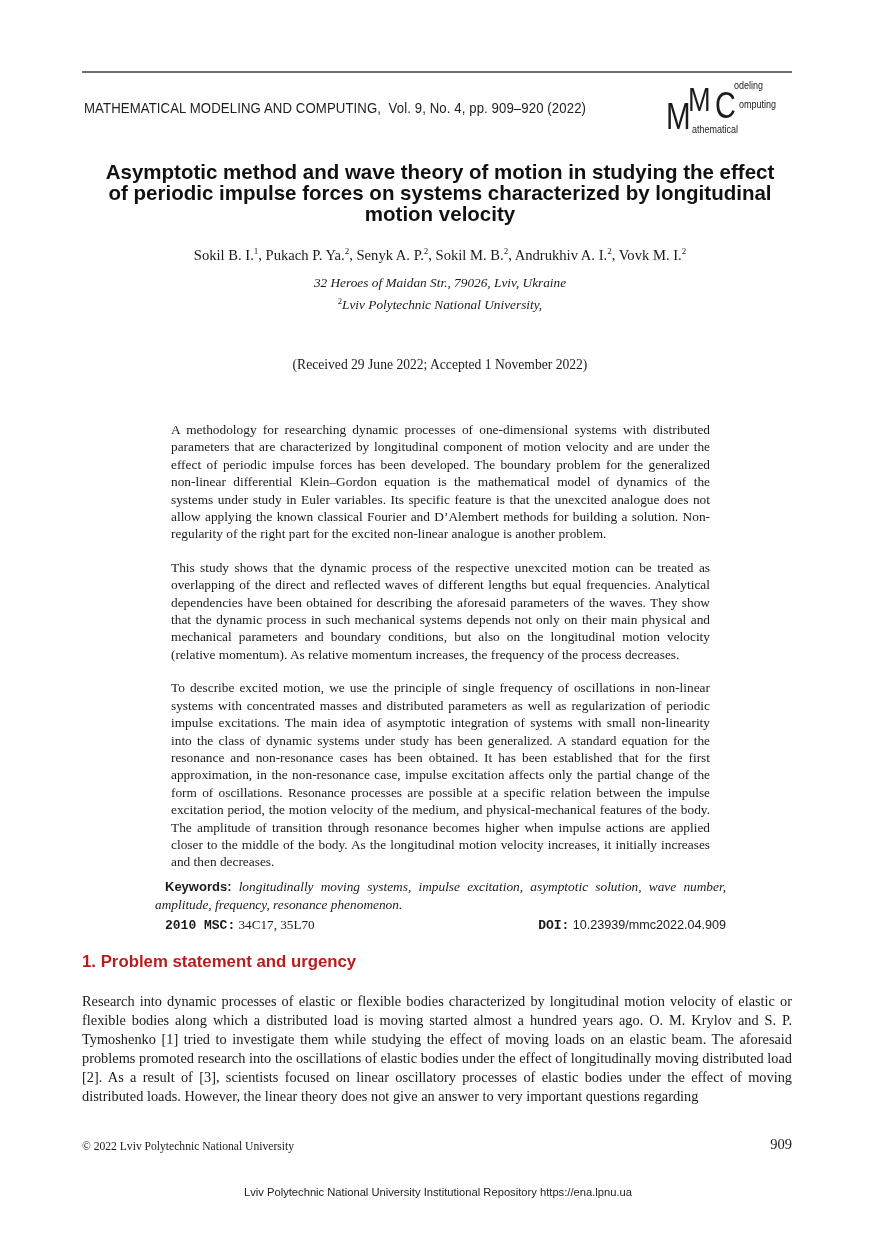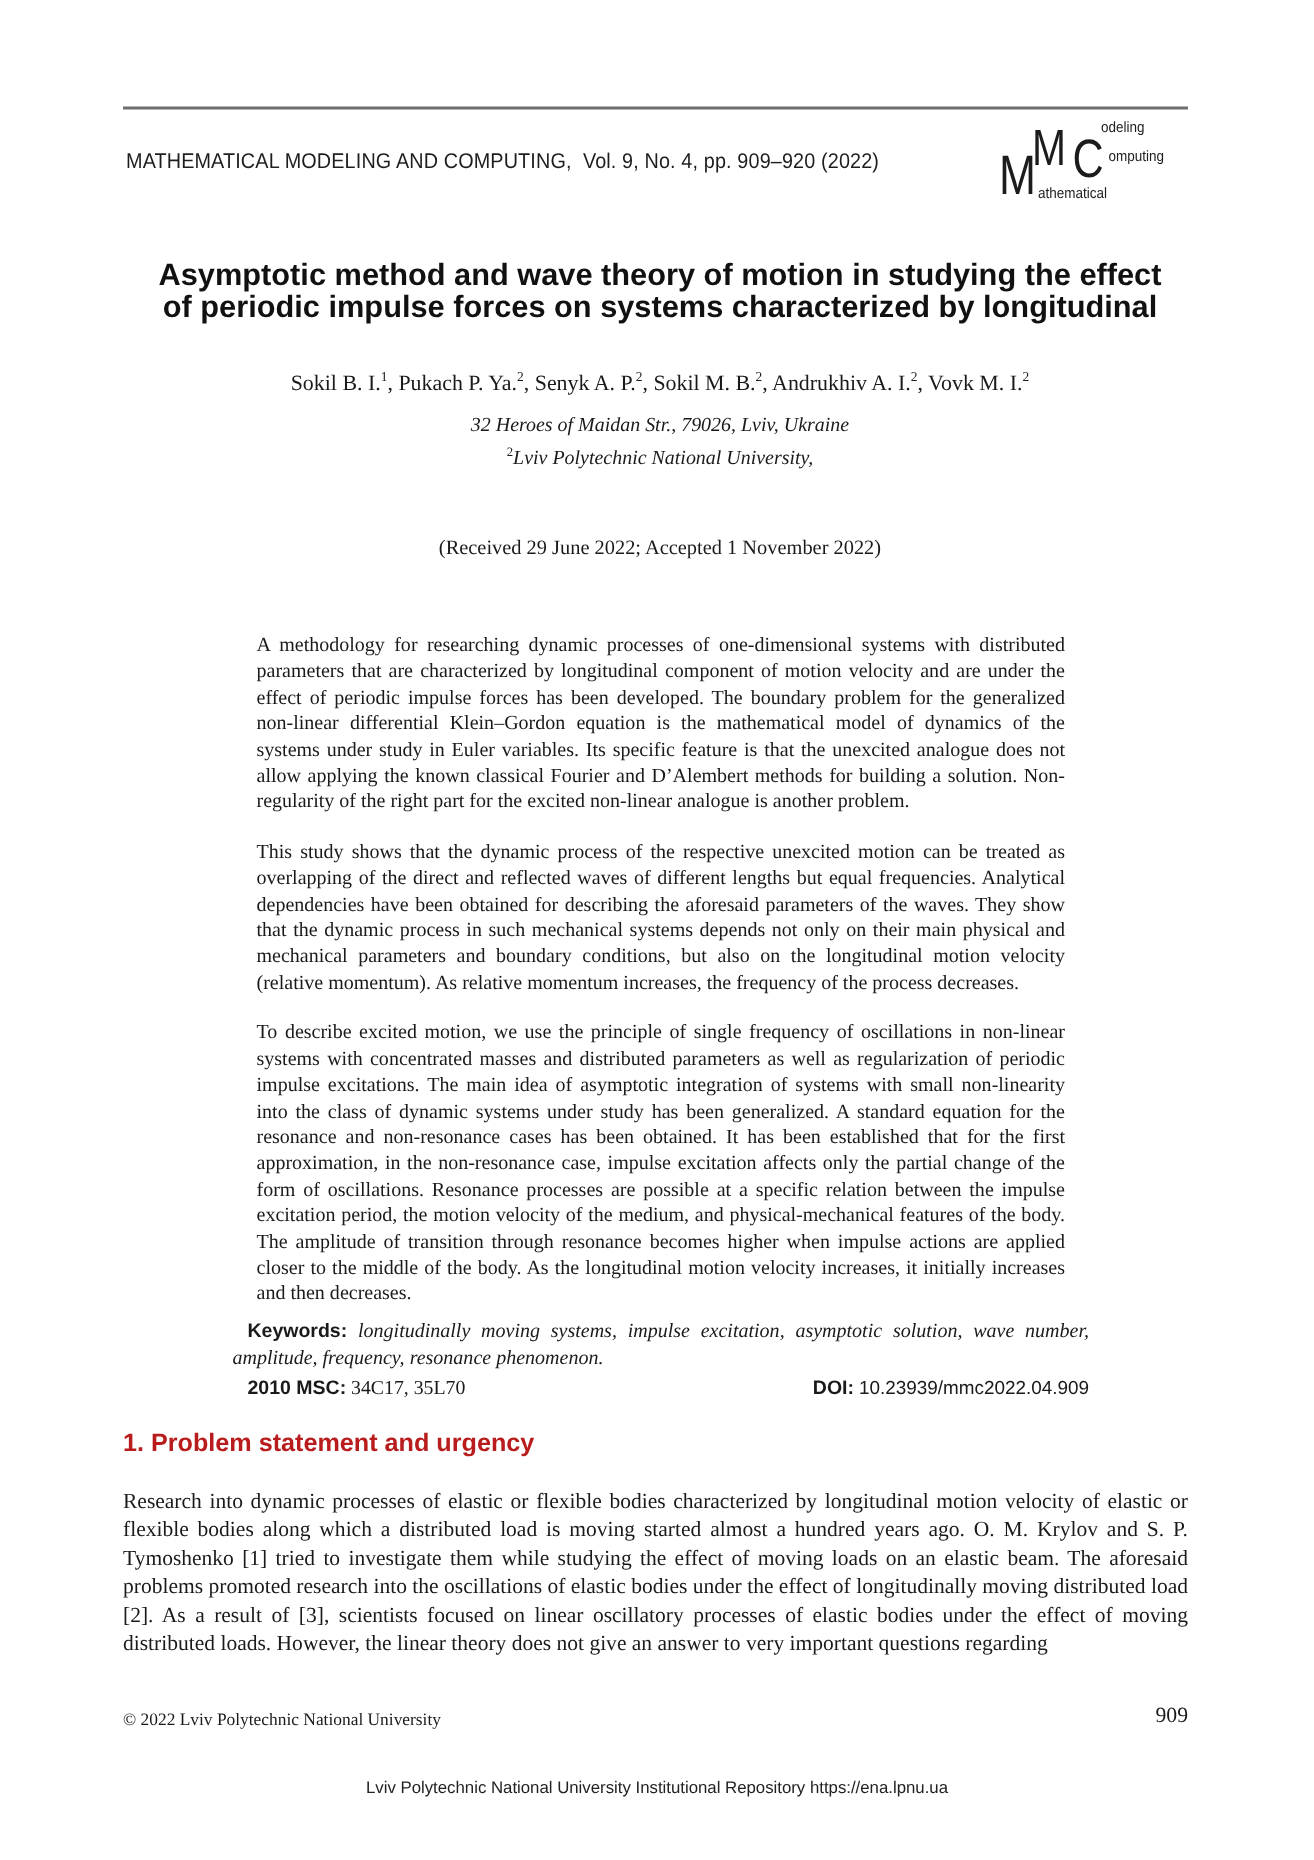--- a/index.html
+++ b/index.html
@@ -13,40 +13,40 @@
 
   .logo { position: absolute; left: 664px; top: 78px; width: 130px; height: 60px; font-family: "Liberation Sans", "DejaVu Sans", sans-serif; color: #1c1c1c; }
   .logo .bigM1 { position: absolute; left: 2px; top: 20px; font-size: 37px; line-height: 37px; transform: scaleX(0.8); transform-origin: left top; }
   .logo .bigM2 { position: absolute; left: 24px; top: 4px; font-size: 34px; line-height: 34px; transform: scaleX(0.8); transform-origin: left top; }
   .logo .bigC { position: absolute; left: 51px; top: 10px; font-size: 36px; line-height: 36px; transform: scaleX(0.8); transform-origin: left top; }
   .logo .sm { position: absolute; font-size: 10px; line-height: 10px; transform: scaleX(0.9); transform-origin: left top; white-space: nowrap; }
   .logo .sm1 { left: 70px; top: 3px; }
   .logo .sm2 { left: 75px; top: 22px; }
   .logo .sm3 { left: 28px; top: 47px; }
 
-  .title { position: absolute; left: 80px; top: 173px; width: 720px; text-align: center; font-size: 20.5px; font-weight: bold; line-height: 21px; color: #111; }
+  .title { position: absolute; left: 80px; top: 161px; width: 720px; text-align: center; font-size: 20.5px; font-weight: bold; line-height: 21px; color: #111; }
   .title span { display: block; }
 
   .authors { position: absolute; left: 80px; top: 246px; width: 720px; text-align: center; font-size: 14.6px; }
   .authors sup { font-size: 9px; }
 
   .affils { position: absolute; left: 80px; top: 274px; width: 720px; text-align: center; font-size: 13.3px; font-style: italic; line-height: 18.3px; }
   .affils sup { font-size: 8.5px; font-style: normal; }
 
   .received { position: absolute; left: 80px; top: 357px; width: 720px; text-align: center; font-size: 13.6px; }
 
   .abstract { position: absolute; left: 155px; top: 405px; width: 571px; font-size: 13.35px; line-height: 17.4px; text-align: justify; }
   .abstract p { margin: 16px; }
 
   .keywords { position: absolute; left: 155px; top: 878px; width: 571px; font-size: 13.35px; line-height: 17.6px; text-align: justify; text-indent: 10px; }
   .kw-label { font-family: "Liberation Sans", "DejaVu Sans", sans-serif; font-weight: bold; font-size: 13px; }
   .kw-text { font-style: italic; }
 
   .msc-line { position: absolute; left: 165px; top: 917px; width: 561px; font-size: 13.2px; display: flex; justify-content: space-between; }
-  .msc-line .lbl { font-family: Liberation Sans, sans-serif; font-weight: bold; font-size: 13px; }
+  .msc-line .lbl { font-family: Liberation Mono, monospace; font-weight: bold; font-size: 13px; }
   .doi-val { font-family: "Liberation Sans", "DejaVu Sans", sans-serif; font-size: 12.6px; }
 
   .section-heading { position: absolute; left: 82px; top: 952px; font-size: 16.8px; font-weight: bold; color: #b91c1c; }
 
   .body-text { position: absolute; left: 82px; top: 992px; width: 710px; font-size: 14.35px; line-height: 19.1px; text-align: justify; }
   .body-text p { margin: 0; }
 
   .footer-copy { position: absolute; left: 82px; top: 1140px; font-size: 11.6px; }
   .footer-page { position: absolute; right: 84px; top: 1136px; font-size: 14.5px; }
 
@@ -67,20 +67,21 @@
   <span class="bigM2">M</span>
   <span class="bigC">C</span>
   <span class="sm sm1">odeling</span>
   <span class="sm sm2">omputing</span>
   <span class="sm sm3">athematical</span>
 </div>
 
 <div class="title sans">
   <span>Asymptotic method and wave theory of motion in studying the effect</span>
   <span>of periodic impulse forces on systems characterized by longitudinal</span>
+  <span>motion velocity</span>
 </div>
 
 <div class="authors serif">
   <span><span>Sokil B. I.</span><sup>1</sup></span>,
   <span><span>Pukach P. Ya.</span><sup>2</sup></span>,
   <span><span>Senyk A. P.</span><sup>2</sup></span>,
   <span><span>Sokil M. B.</span><sup>2</sup></span>,
   <span><span>Andrukhiv A. I.</span><sup>2</sup></span>,
   <span><span>Vovk M. I.</span><sup>2</sup></span>
 </div>

